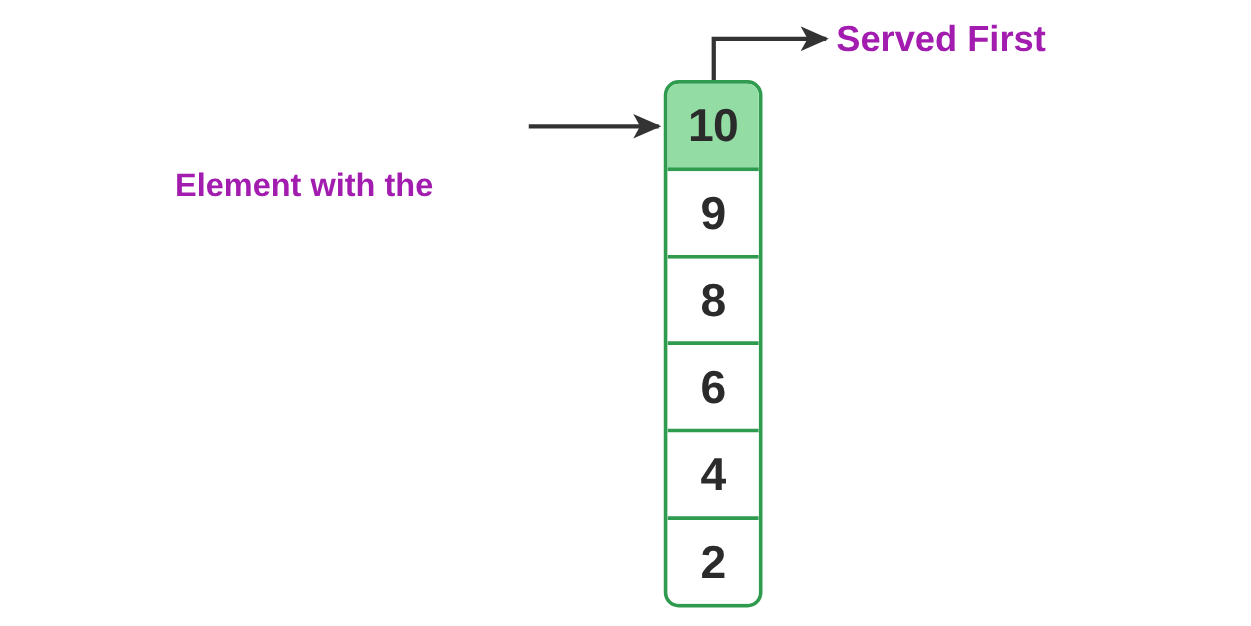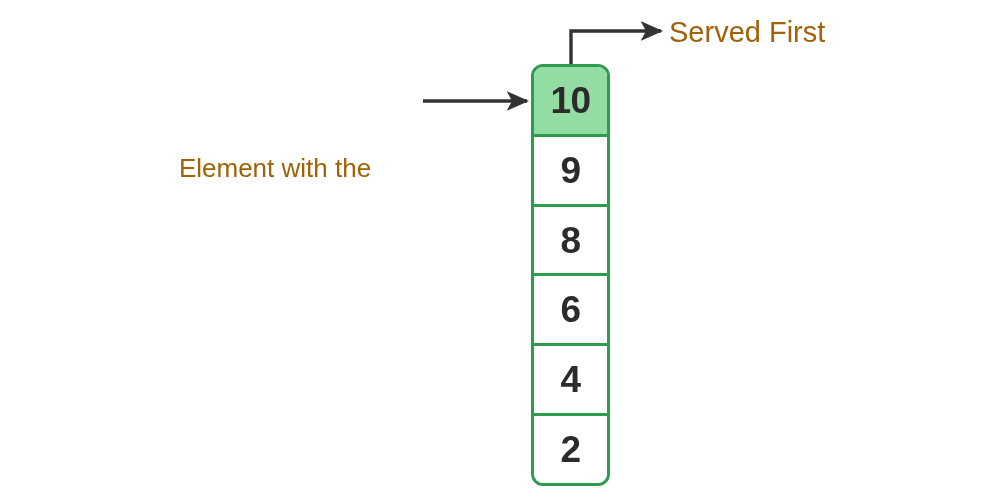--- a/index.html
+++ b/index.html
@@ -69,30 +69,30 @@
     font-size: 37px;
     font-weight: bold;
     color: #2b2b2b;
     line-height: 1;
     letter-spacing: -0.5px;
   }
 
   
   .label-text {
     position: absolute;
-    font-weight: normal;
-    color: #a16207;
+    font-weight: bold;
+    color: #a21caf;
     white-space: pre;
   }
 
   #label-highest-priority {
     left: 140px;
-    top: 86px;
+    top: 66px;
     width: 270px;
-    text-align: center;
+    text-align: left;
     font-size: 26px;
     line-height: 33px;
   }
   #label-highest-priority .line {
     display: block;
   }
 
   #label-served-first {
     left: 669px;
     top: 15px;

